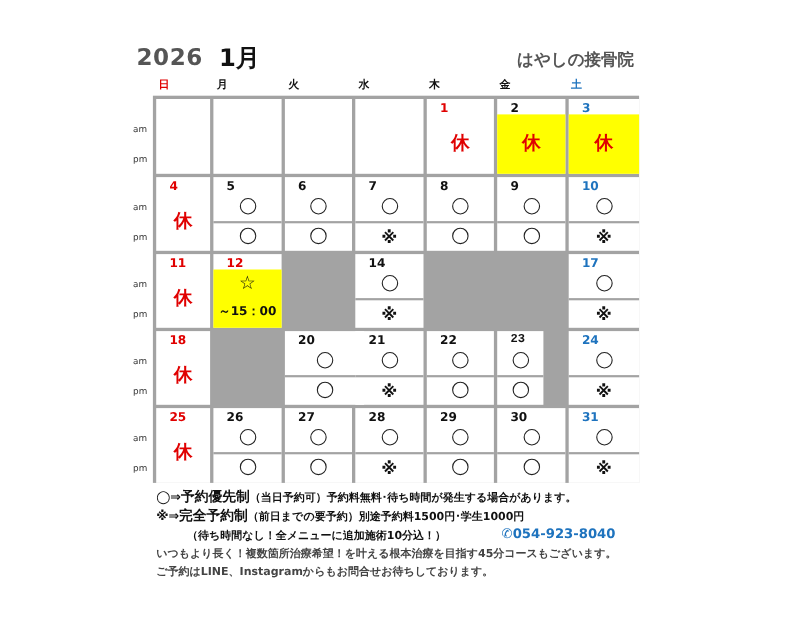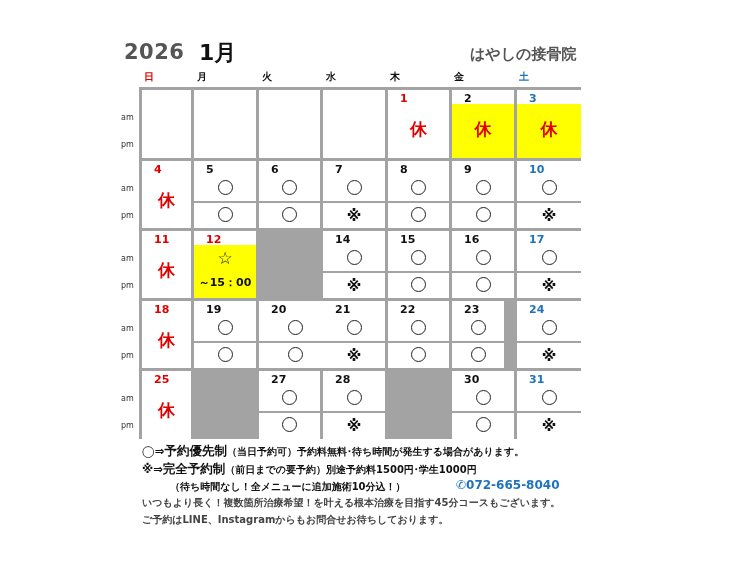--- a/index.html
+++ b/index.html
@@ -124,94 +124,88 @@
       <div class="yellow" style="position: absolute; inset: 14px 0px 0px;"></div>
       <div class="sym" style="top: 17px; font-size: 17px;">☆</div>
       <div class="sym" style="top: 44px; font-size: 11px; font-weight: bold;">～15：00</div>
     </div>
     <div class="cell" style="left: 184px; top: 144px; width: 62px; height: 67px;">
       <div class="daynum">14</div>
       <div style="position: absolute; left: 0px; right: 0px; top: 40px; height: 2px; background: rgb(163, 163, 163);"></div>
       <div class="sym" style="top: 19px;"><span class="circle"></span></div>
       <div class="sym kome" style="top: 46px;">※</div>
     </div>
-    <div class="cell" style="left: 249px; top: 144px; width: 61px; height: 67px;">
-      <div class="daynum">15</div>
-      <div style="position: absolute; left: 0px; right: 0px; top: 40px; height: 2px; background: rgb(163, 163, 163);"></div>
-      <div class="sym" style="top: 19px;"><span class="circle"></span></div>
-      <div class="sym" style="top: 46px;"><span class="circle"></span></div>
-    </div>
-    <div class="cell" style="left: 313px; top: 144px; width: 62px; height: 67px;">
-      <div class="daynum">16</div>
-      <div style="position: absolute; left: 0px; right: 0px; top: 40px; height: 2px; background: rgb(163, 163, 163);"></div>
-      <div class="sym" style="top: 19px;"><span class="circle"></span></div>
-      <div class="sym" style="top: 46px;"><span class="circle"></span></div>
-    </div>
     <div class="cell" style="left: 378px; top: 144px; width: 64px; height: 67px;">
       <div class="daynum sat">17</div>
       <div style="position: absolute; left: 0px; right: 0px; top: 40px; height: 2px; background: rgb(163, 163, 163);"></div>
       <div class="sym" style="top: 19px;"><span class="circle"></span></div>
       <div class="sym kome" style="top: 46px;">※</div>
     </div>
     <div class="cell" style="left: 3px; top: 214px; width: 49px; height: 67px;">
       <div class="daynum sun">18</div>
       <div class="kyu" style="top: 28px;">休</div>
     </div>
-    <div class="cell" style="left: 55px; top: 214px; width: 62px; height: 67px;">
-      <div class="daynum">19</div>
-      <div style="position: absolute; left: 0px; right: 0px; top: 40px; height: 2px; background: rgb(163, 163, 163);"></div>
-      <div class="sym" style="top: 19px;"><span class="circle"></span></div>
-      <div class="sym" style="top: 46px;"><span class="circle"></span></div>
-    </div>
     <div class="cell" style="left: 120px; top: 214px; width: 72px; height: 67px;">
       <div class="daynum">20</div>
       <div style="position: absolute; left: 0px; right: 0px; top: 40px; height: 2px; background: rgb(163, 163, 163);"></div>
       <div class="sym" style="top: 19px;"><span class="circle"></span></div>
       <div class="sym" style="top: 46px;"><span class="circle"></span></div>
     </div>
     <div class="cell" style="left: 184px; top: 214px; width: 62px; height: 67px;">
       <div class="daynum">21</div>
       <div style="position: absolute; left: 0px; right: 0px; top: 40px; height: 2px; background: rgb(163, 163, 163);"></div>
       <div class="sym" style="top: 19px;"><span class="circle"></span></div>
       <div class="sym kome" style="top: 46px;">※</div>
     </div>
     <div class="cell" style="left: 249px; top: 214px; width: 61px; height: 67px;">
       <div class="daynum">22</div>
       <div style="position: absolute; left: 0px; right: 0px; top: 40px; height: 2px; background: rgb(163, 163, 163);"></div>
       <div class="sym" style="top: 19px;"><span class="circle"></span></div>
       <div class="sym" style="top: 46px;"><span class="circle"></span></div>
     </div>
-    <div class="cell" style="left: 313px; top: 214px; width: 52px; height: 67px;">
+    <div class="cell" style="left: 313px; top: 214px; width: 42px; height: 67px; font-family: Liberation Mono, monospace;">
       <div class="daynum">23</div>
       <div style="position: absolute; left: 0px; right: 0px; top: 40px; height: 2px; background: rgb(163, 163, 163);"></div>
       <div class="sym" style="top: 19px;"><span class="circle"></span></div>
       <div class="sym" style="top: 46px;"><span class="circle"></span></div>
     </div>
     <div class="cell" style="left: 378px; top: 214px; width: 64px; height: 67px;">
       <div class="daynum sat">24</div>
       <div style="position: absolute; left: 0px; right: 0px; top: 40px; height: 2px; background: rgb(163, 163, 163);"></div>
       <div class="sym" style="top: 19px;"><span class="circle"></span></div>
       <div class="sym kome" style="top: 46px;">※</div>
     </div>
     <div class="cell" style="left: 3px; top: 284px; width: 49px; height: 68px;">
       <div class="daynum sun">25</div>
       <div class="kyu" style="top: 28px;">休</div>
     </div>
+    <div class="cell" style="left: 55px; top: 284px; width: 62px; height: 68px;">
+      <div class="daynum">26</div>
+      <div style="position: absolute; left: 0px; right: 0px; top: 40px; height: 2px; background: rgb(163, 163, 163);"></div>
+      <div class="sym" style="top: 19px;"><span class="circle"></span></div>
+      <div class="sym" style="top: 46px;"><span class="circle"></span></div>
+    </div>
     <div class="cell" style="left: 120px; top: 284px; width: 61px; height: 68px;">
       <div class="daynum">27</div>
       <div style="position: absolute; left: 0px; right: 0px; top: 40px; height: 2px; background: rgb(163, 163, 163);"></div>
       <div class="sym" style="top: 19px;"><span class="circle"></span></div>
       <div class="sym" style="top: 46px;"><span class="circle"></span></div>
     </div>
     <div class="cell" style="left: 184px; top: 284px; width: 62px; height: 68px;">
       <div class="daynum">28</div>
       <div style="position: absolute; left: 0px; right: 0px; top: 40px; height: 2px; background: rgb(163, 163, 163);"></div>
       <div class="sym" style="top: 19px;"><span class="circle"></span></div>
       <div class="sym kome" style="top: 46px;">※</div>
     </div>
+    <div class="cell" style="left: 249px; top: 284px; width: 61px; height: 68px;">
+      <div class="daynum">29</div>
+      <div style="position: absolute; left: 0px; right: 0px; top: 40px; height: 2px; background: rgb(163, 163, 163);"></div>
+      <div class="sym" style="top: 19px;"><span class="circle"></span></div>
+      <div class="sym" style="top: 46px;"><span class="circle"></span></div>
+    </div>
     <div class="cell" style="left: 313px; top: 284px; width: 62px; height: 68px;">
       <div class="daynum">30</div>
       <div style="position: absolute; left: 0px; right: 0px; top: 40px; height: 2px; background: rgb(163, 163, 163);"></div>
       <div class="sym" style="top: 19px;"><span class="circle"></span></div>
       <div class="sym" style="top: 46px;"><span class="circle"></span></div>
     </div>
     <div class="cell" style="left: 378px; top: 284px; width: 64px; height: 68px;">
       <div class="daynum sat">31</div>
       <div style="position: absolute; left: 0px; right: 0px; top: 40px; height: 2px; background: rgb(163, 163, 163);"></div>
       <div class="sym" style="top: 19px;"><span class="circle"></span></div>
@@ -222,16 +216,16 @@
 <div class="note" style="top:443px;">
   <span>◯⇒</span><span class="big">予約優先制</span><span class="small">（当日予約可）予約料無料･待ち時間が発生する場合があります。</span>
 </div>
 <div class="note" style="top:461px;">
   <span>※⇒</span><span class="big">完全予約制</span><span class="small">（前日までの要予約）別途予約料1500円･学生1000円</span>
 </div>
 <div class="note" style="top:479px; left:170px;">
   <span class="small">（待ち時間なし！全メニューに追加施術10分込！）</span>
 </div>
 <div class="phone">
-  <span>✆</span><span>072-665-8040</span>
+  <span>✆</span><span>054-923-8040</span>
 </div>
 <div class="sub" style="top:496px;">いつもより長く！複数箇所治療希望！を叶える根本治療を目指す45分コースもございます。</div>
 <div class="sub" style="top:513px;">ご予約はLINE、Instagramからもお問合せお待ちしております。</div>
 
 </body></html>

